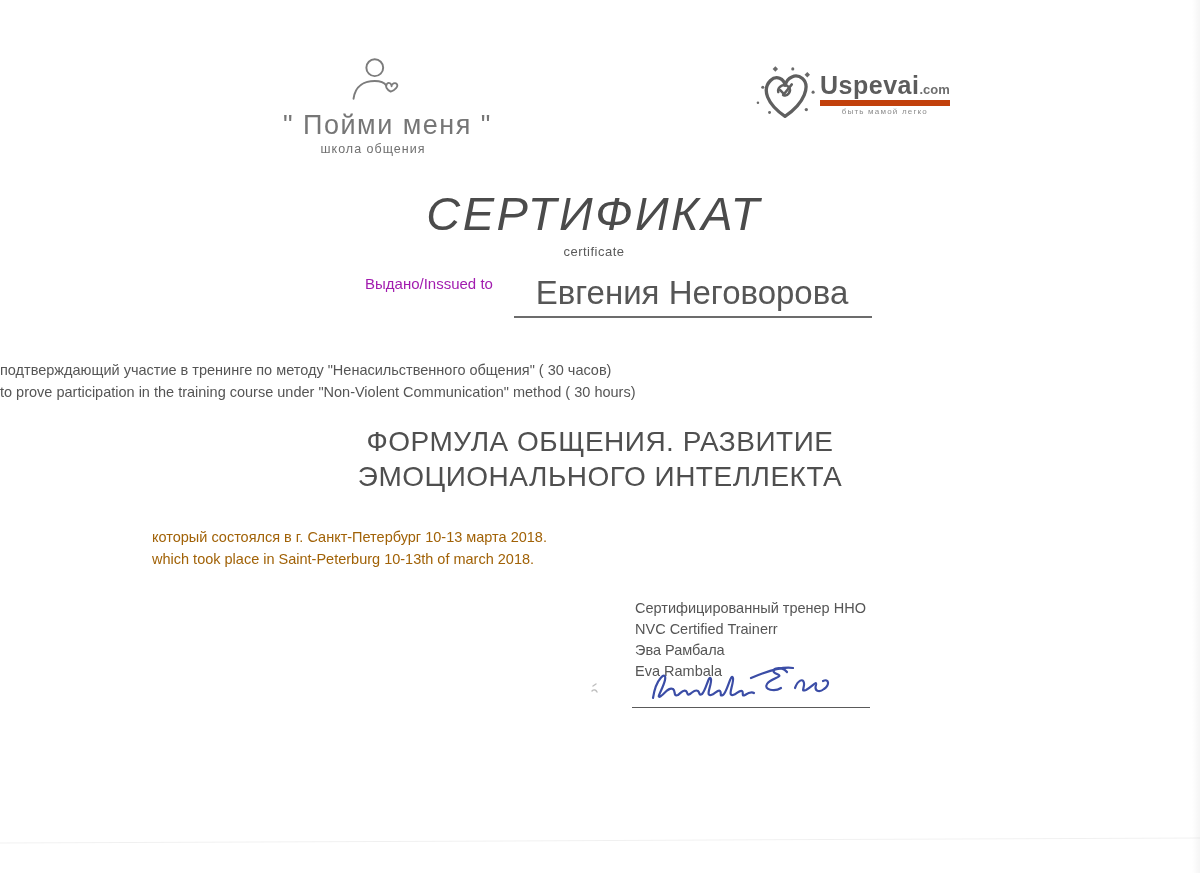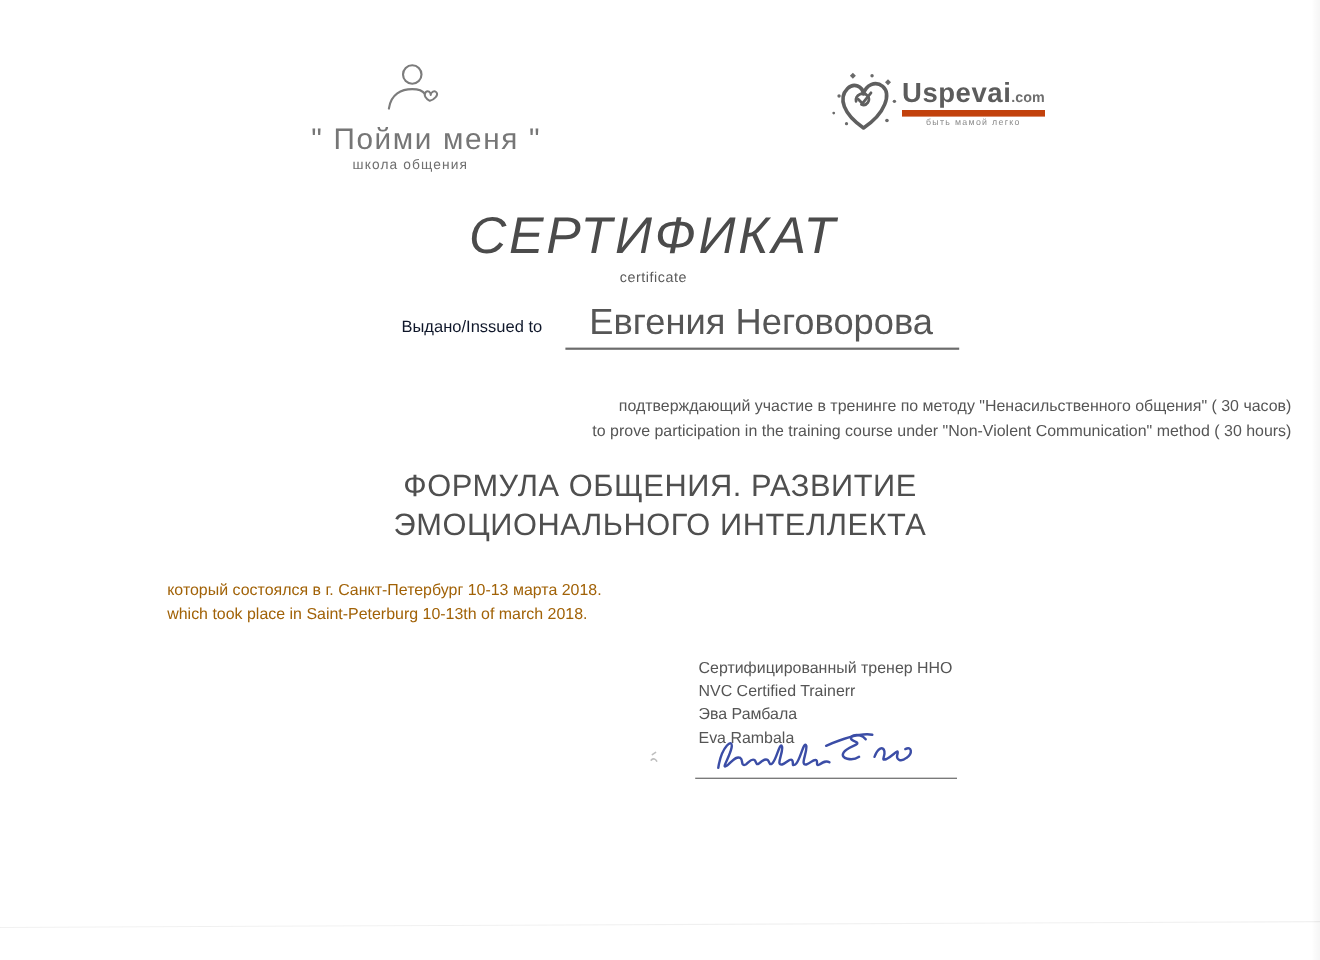--- a/index.html
+++ b/index.html
@@ -31,26 +31,26 @@
   .logo-uspevai .tagline{
     font-size:8px;color:#8b8b8b;letter-spacing:1.2px;white-space:nowrap;
     border-top:6px solid #c2410c;margin-top:0px;padding-top:1px;text-align:center;
   }
   
   .title-main{left:0;top:186px;width:1188px;text-align:center;
     font-size:47px;letter-spacing:2.5px;color:#4b4b4b;font-style:italic;}
   .title-sub{left:0;top:244px;width:1188px;text-align:center;
     font-size:13px;color:#5a5a5a;letter-spacing:0.5px;}
   
-  .issued-label{left:365px;top:289px;font-size:15px;color:#0f172a;}
+  .issued-label{left:365px;top:275px;font-size:15px;color:#a21caf;}
   .issued-name{left:512px;top:274px;width:360px;text-align:center;
     font-size:33px;color:#565656;white-space:nowrap;}
   .issued-line{left:514px;top:316px;width:358px;border-top:2px solid #6c6c6c;}
   
-  .statement{left:0;top:359px;width:1174px;text-align:right;
+  .statement{left:0;top:359px;width:1174px;text-align:left;
     font-size:14.5px;line-height:22px;color:#555;}
   
   .course{left:0;top:424px;width:1200px;text-align:center;
     font-size:28px;line-height:35px;color:#4f4f4f;letter-spacing:0.5px;}
   
   .event{left:152px;top:527px;width:1048px;text-align:left;
     font-size:14.5px;line-height:21.5px;color:#a16207;}
   
   .signer{left:635px;top:598px;font-size:14.5px;line-height:21px;color:#555;}
   .sig-svg{left:642px;top:658px;}

